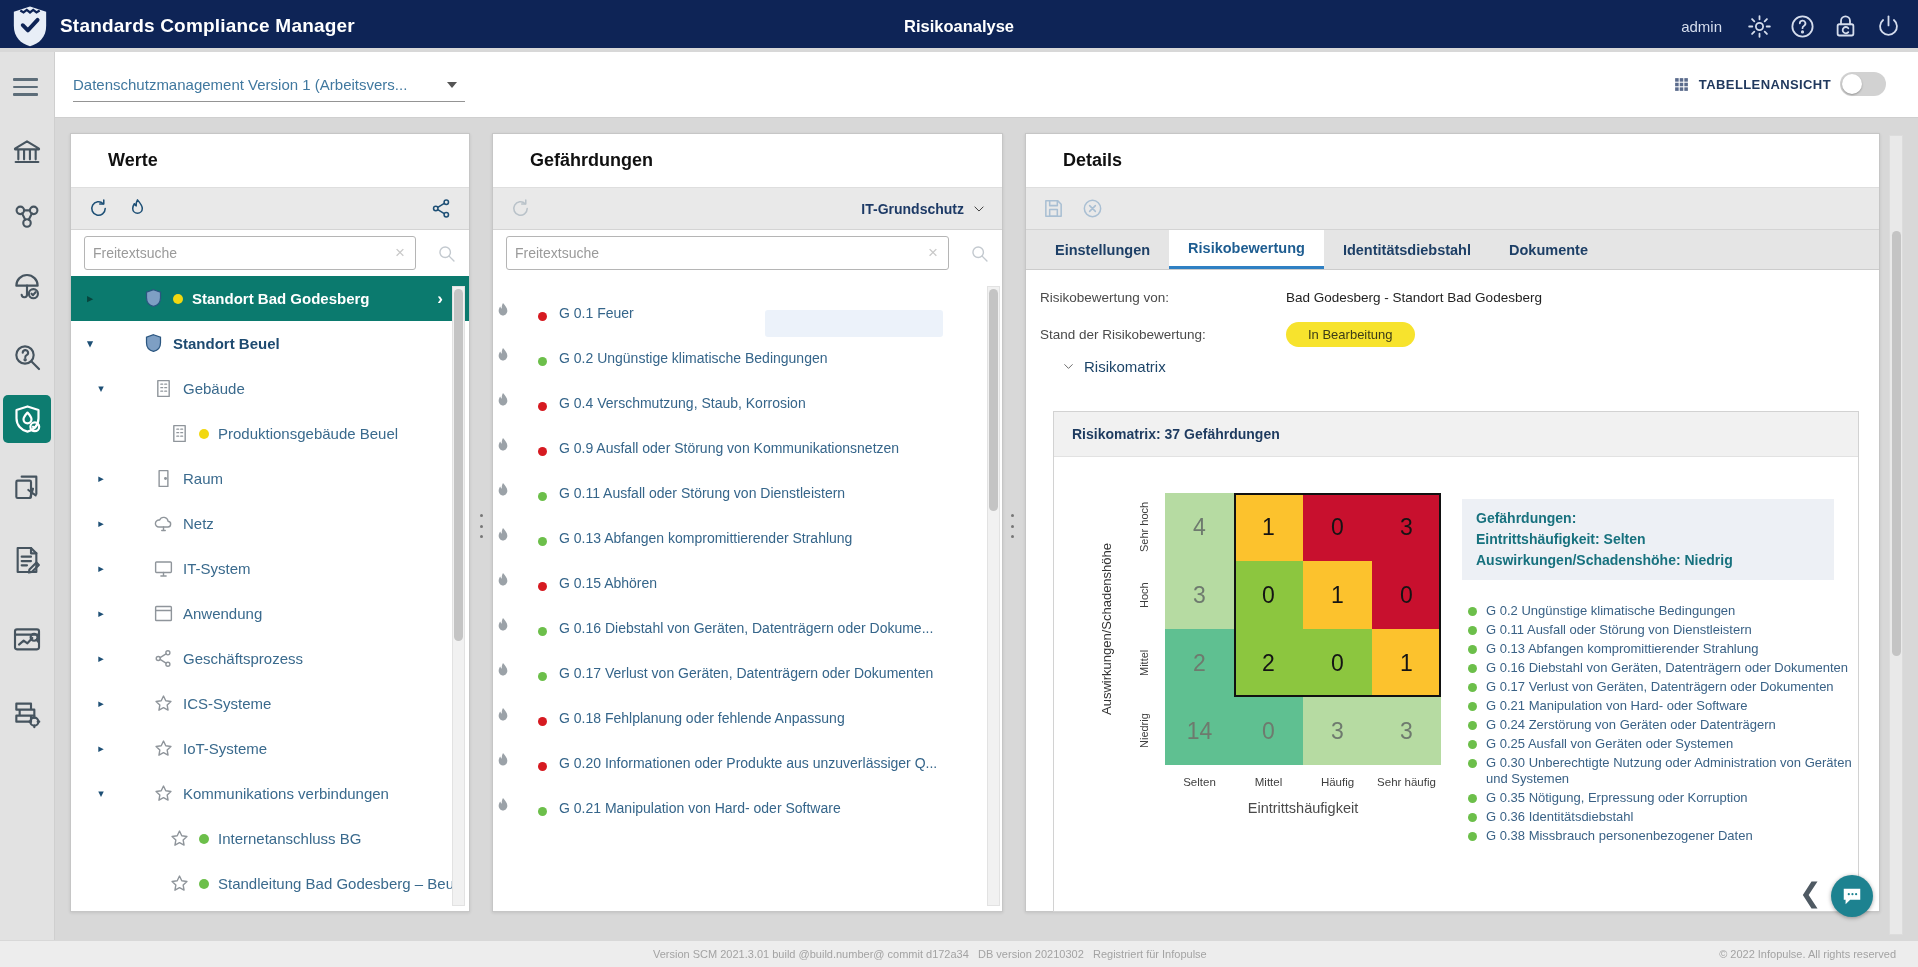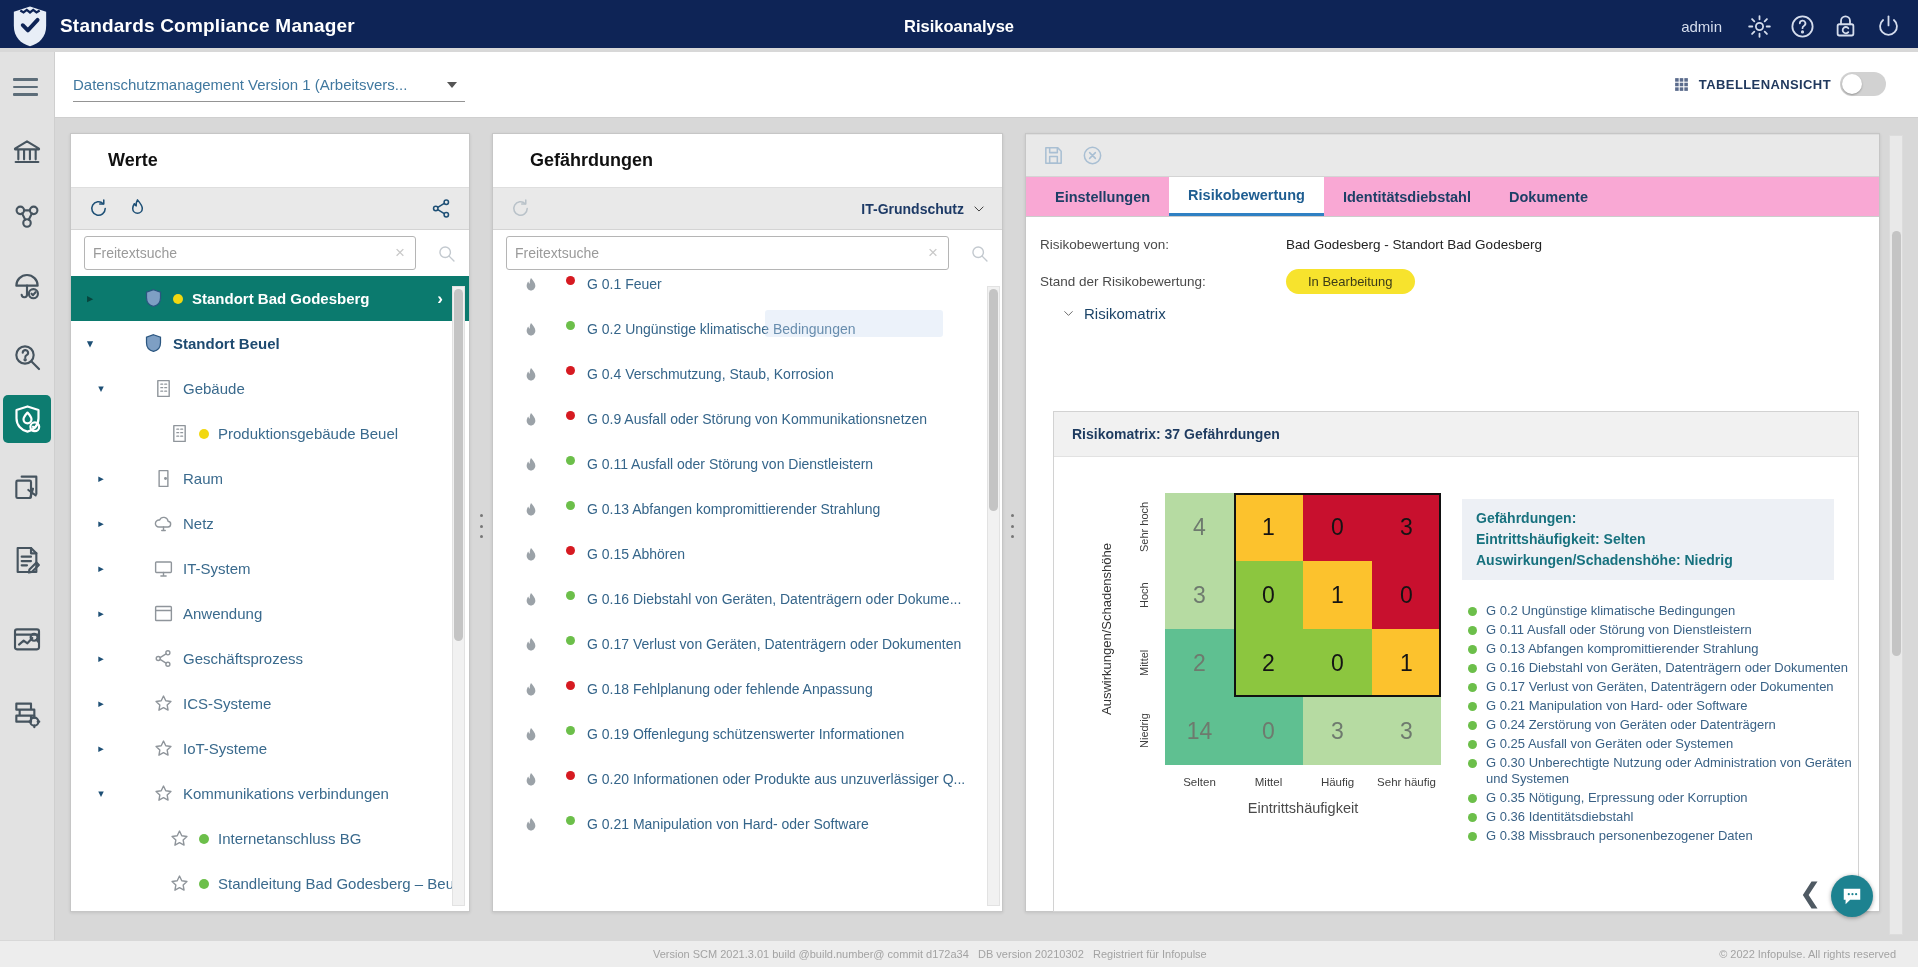--- a/index.html
+++ b/index.html
@@ -65,27 +65,27 @@
 .tree-row .ticon svg{width:100%;height:100%}
 .tree-row .dot{width:10px;height:10px;border-radius:50%;flex:none;margin-right:9px}
 .tree-row .tlabel{white-space:nowrap;overflow:hidden;text-overflow:ellipsis}
 .tree-row.bold{font-weight:bold;color:#1d4a70}
 .tree-row.selected{background:#0b7a6e;color:#fff;font-weight:bold}
 .tree-row.selected .exp{color:#07453d}
 .tree-row.selected .chevr{position:absolute;right:26px;color:#fff;font-weight:bold;font-size:17px}
 
 
 .hlist{position:relative;height:633px;overflow:hidden}
-.hrow{height:45px;display:flex;align-items:flex-start;padding-left:28px;cursor:pointer}
+.hrow{height:45px;display:flex;align-items:flex-end;cursor:pointer}
 .hrow .flame{width:20px;height:20px;color:#9ba2a8;flex:none;display:flex}
 .hrow .hdot{width:9px;height:9px;border-radius:50%;margin-left:25px;margin-right:12px;flex:none}
 .hrow .txt{font-size:14px;color:#35658a;white-space:nowrap;overflow:hidden;text-overflow:ellipsis;padding-right:34px}
 
 
-.tabs{height:40px;background:#f9a8d4;display:flex;border-bottom:1px solid #cccccc;padding-left:10px}
+.tabs{height:40px;background:#e5e5e5;display:flex;border-bottom:1px solid #cccccc;padding-left:10px}
 .tab{padding:0 19px;display:flex;align-items:center;font-size:14.5px;font-weight:bold;color:#1d3f66;cursor:pointer}
 .tab.active{background:#fff;color:#1e5d91;border-bottom:3px solid #2f80c3}
 .dfields{padding:14px 0 0 14px;font-size:13.5px}
 .frow{display:flex;align-items:center;margin-bottom:11px;min-height:26px}
 .frow .flabel{width:246px;color:#4a4a4a}
 .frow .fval{color:#222}
 .badge{background:#f7e32d;color:#3c3c17;font-size:13px;padding:5px 22px;border-radius:13px}
 .msection{display:flex;align-items:center;gap:9px;padding-left:36px;margin-top:6px;font-size:15px;font-weight:normal;color:#1c4468;cursor:pointer}
 .msection .schev{width:13px;height:13px;color:#555;display:flex}
 
@@ -587,48 +587,40 @@
           </span>
           <span class="hdot" style="background:#d61a21"></span>
           <span class="txt">G 0.18 Fehlplanung oder fehlende Anpassung</span>
         </div>
         <div class="hrow">
           <span class="flame">
             <svg viewBox="0 0 24 24">
               <path fill="currentColor" d="M12 2.5c2.8 3.4 5.2 6 5.2 9.3 0 3-2.3 5.7-5.2 5.7s-5.2-2.7-5.2-5.7c0-1.7.7-3.3 1.8-5.1.4 1.1 1 2 2 2.5-.4-2.4.3-4.6 1.4-6.7z"></path>
             </svg>
           </span>
-          <span class="hdot" style="background:#6cbf4a"></span>
-          <span class="txt">G 0.19 Offenlegung schützenswerter Informationen</span>
-        </div>
-        <div class="hrow">
-          <span class="flame">
-            <svg viewBox="0 0 24 24">
-              <path fill="currentColor" d="M12 2.5c2.8 3.4 5.2 6 5.2 9.3 0 3-2.3 5.7-5.2 5.7s-5.2-2.7-5.2-5.7c0-1.7.7-3.3 1.8-5.1.4 1.1 1 2 2 2.5-.4-2.4.3-4.6 1.4-6.7z"></path>
-            </svg>
-          </span>
           <span class="hdot" style="background:#d61a21"></span>
           <span class="txt">G 0.20 Informationen oder Produkte aus unzuverlässiger Q...</span>
         </div>
         <div class="hrow">
           <span class="flame">
             <svg viewBox="0 0 24 24">
               <path fill="currentColor" d="M12 2.5c2.8 3.4 5.2 6 5.2 9.3 0 3-2.3 5.7-5.2 5.7s-5.2-2.7-5.2-5.7c0-1.7.7-3.3 1.8-5.1.4 1.1 1 2 2 2.5-.4-2.4.3-4.6 1.4-6.7z"></path>
             </svg>
           </span>
           <span class="hdot" style="background:#6cbf4a"></span>
           <span class="txt">G 0.21 Manipulation von Hard- oder Software</span>
         </div>
       </div>
     <div class="vscroll" style="right:2px;top:152px;height:620px">
       <div class="vthumb" style="top:2px;height:222px"></div>
     </div>
   </div>
 
   <div class="panel" id="panel-details">
+    <div class="panel-title">Details</div>
     <div class="ptoolbar">
       <span class="tool-icon" style="color:#a9bfd3">
           <svg viewBox="0 0 24 24" fill="none" stroke="currentColor" stroke-width="1.6" stroke-linecap="round" stroke-linejoin="round">
             <path d="M4 4h12.5L20 7.5V20H4z"></path>
             <path d="M8 4v5h8V4"></path>
             <rect x="8" y="13" width="8" height="7"></rect>
           </svg>
         </span>
       <span class="tool-icon" style="color:#a9bfd3">
           <svg viewBox="0 0 24 24" fill="none" stroke="currentColor" stroke-width="1.6" stroke-linecap="round" stroke-linejoin="round">

